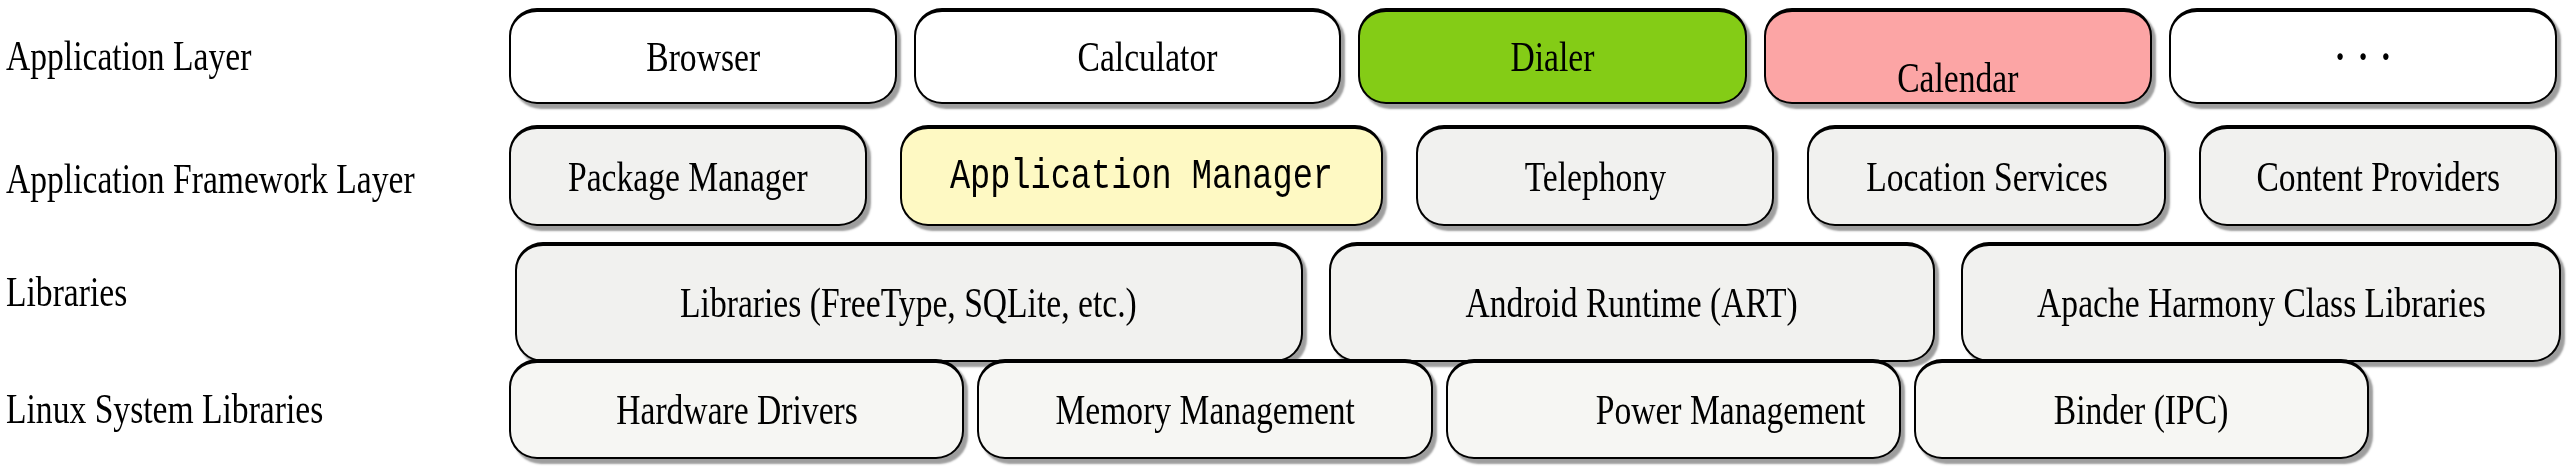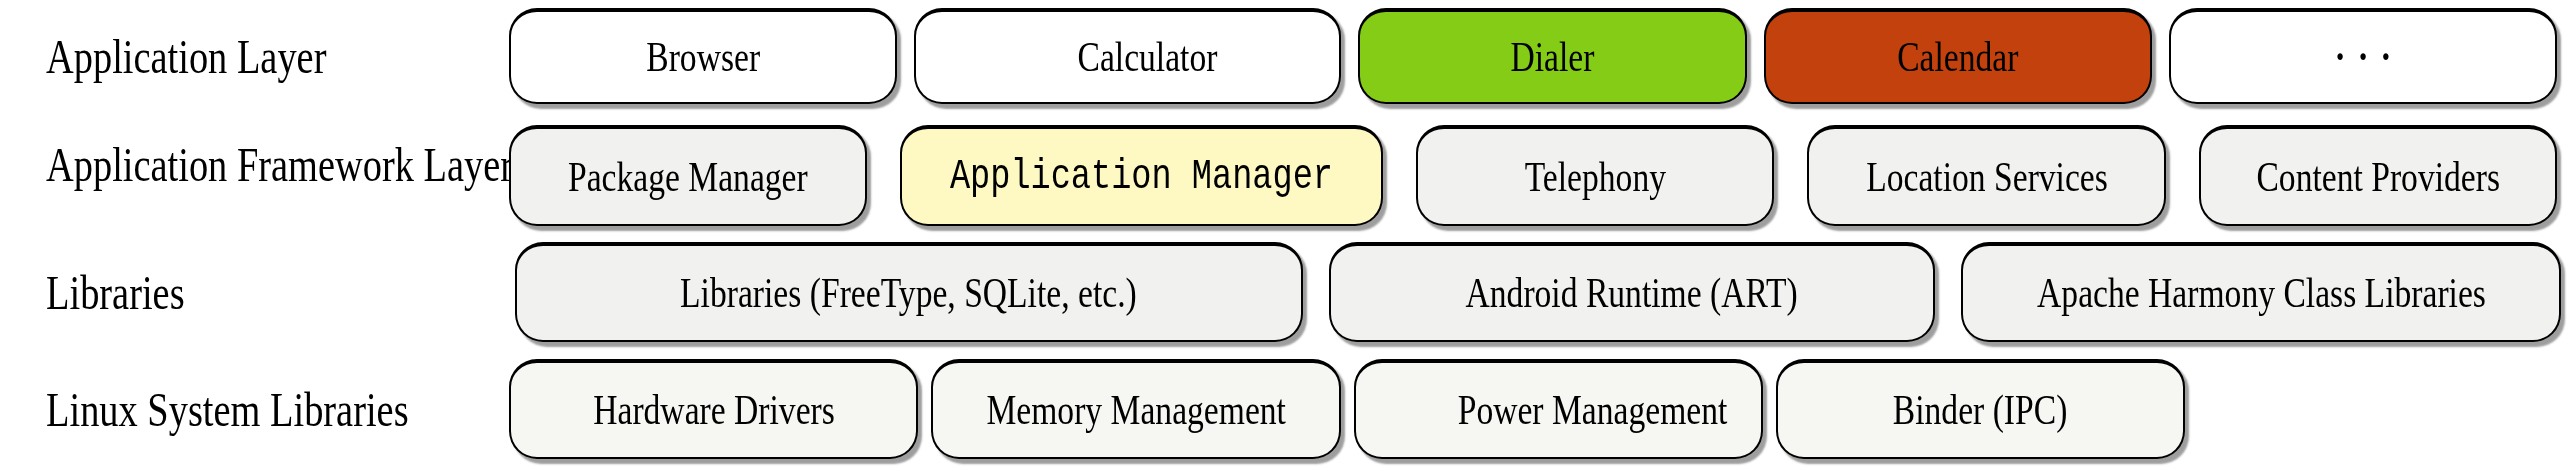--- a/index.html
+++ b/index.html
@@ -14,23 +14,22 @@
     background: #ffffff;
     font-family: "Liberation Serif", "DejaVu Serif", serif;
     color: #000000;
     overflow: hidden;
   }
   .row-label {
     position: absolute;
     left: 6px;
     display: flex;
     align-items: center;
-    font-size: 48px;
+    font-size: 42px;
     white-space: nowrap;
-    margin-left: 40px;
   }
   .row-label .txt {
     display: inline-block;
     transform: scaleX(0.80);
     transform-origin: left center;
   }
   .row-boxes {
     position: absolute;
     display: flex;
   }
@@ -56,29 +55,29 @@
   .ellipsis-label {
     letter-spacing: 14.5px;
     text-indent: 14.5px;
     font-weight: bold;
   }
   
   .r1 { top: 8px;  height: 96px; left: 509px; width: 2048px; gap: 17px; }
   .r2 { top: 125px; height: 101px; left: 509px; width: 2048px; gap: 33px; }
   .r1 .box, .r2 .box, .r4 .box { flex: 1 1 0; }
   
-  .r3 { top: 242px; height: 100px; left: 515px; width: 2046px; gap: 26.4px; }
+  .r3 { top: 242px; height: 120px; left: 515px; width: 2046px; gap: 26.4px; }
   .r3 .b1 { flex: 1194 1 0; }
   .r3 .b2 { flex: 917 1 0; }
   .r3 .b3 { flex: 908 1 0; }
   
-  .r4 { top: 359px; height: 100px; left: 509px; width: 1676px; gap: 13px; }
+  .r4 { top: 359px; height: 100px; left: 509px; width: 1860px; gap: 13px; }
 
   .lbl1 { top: 8px;  height: 96px; }
-  .lbl2 { top: 114px; height: 101px; }
+  .lbl2 { top: 128px; height: 101px; }
   .lbl3 { top: 242px; height: 100px; }
   .lbl4 { top: 359px; height: 100px; }
 </style>
 </head>
 <body>
 
 <div class="canvas">
 
   <div class="row-label lbl1">
     <span class="txt">Application Layer</span>
@@ -96,21 +95,21 @@
   <div class="row-boxes r1">
     <div class="box" style="background: rgb(255, 255, 255);">
       <span class="txt">Browser</span>
     </div>
     <div class="box" style="background: rgb(255, 255, 255); padding-left: 39px;">
       <span class="txt">Calculator</span>
     </div>
     <div class="box" style="background: #84cc16;">
       <span class="txt">Dialer</span>
     </div>
-    <div class="box" style="background: #c2410c;">
+    <div class="box" style="background: #fca5a5; align-items: flex-end;">
       <span class="txt">Calendar</span>
     </div>
     <div class="box" style="background: rgb(255, 255, 255);">
       <span class="txt ellipsis-label">···</span>
     </div>
   </div>
 
   <div class="row-boxes r2">
     <div class="box" style="background: rgb(241, 241, 239);">
       <span class="txt">Package Manager</span>

